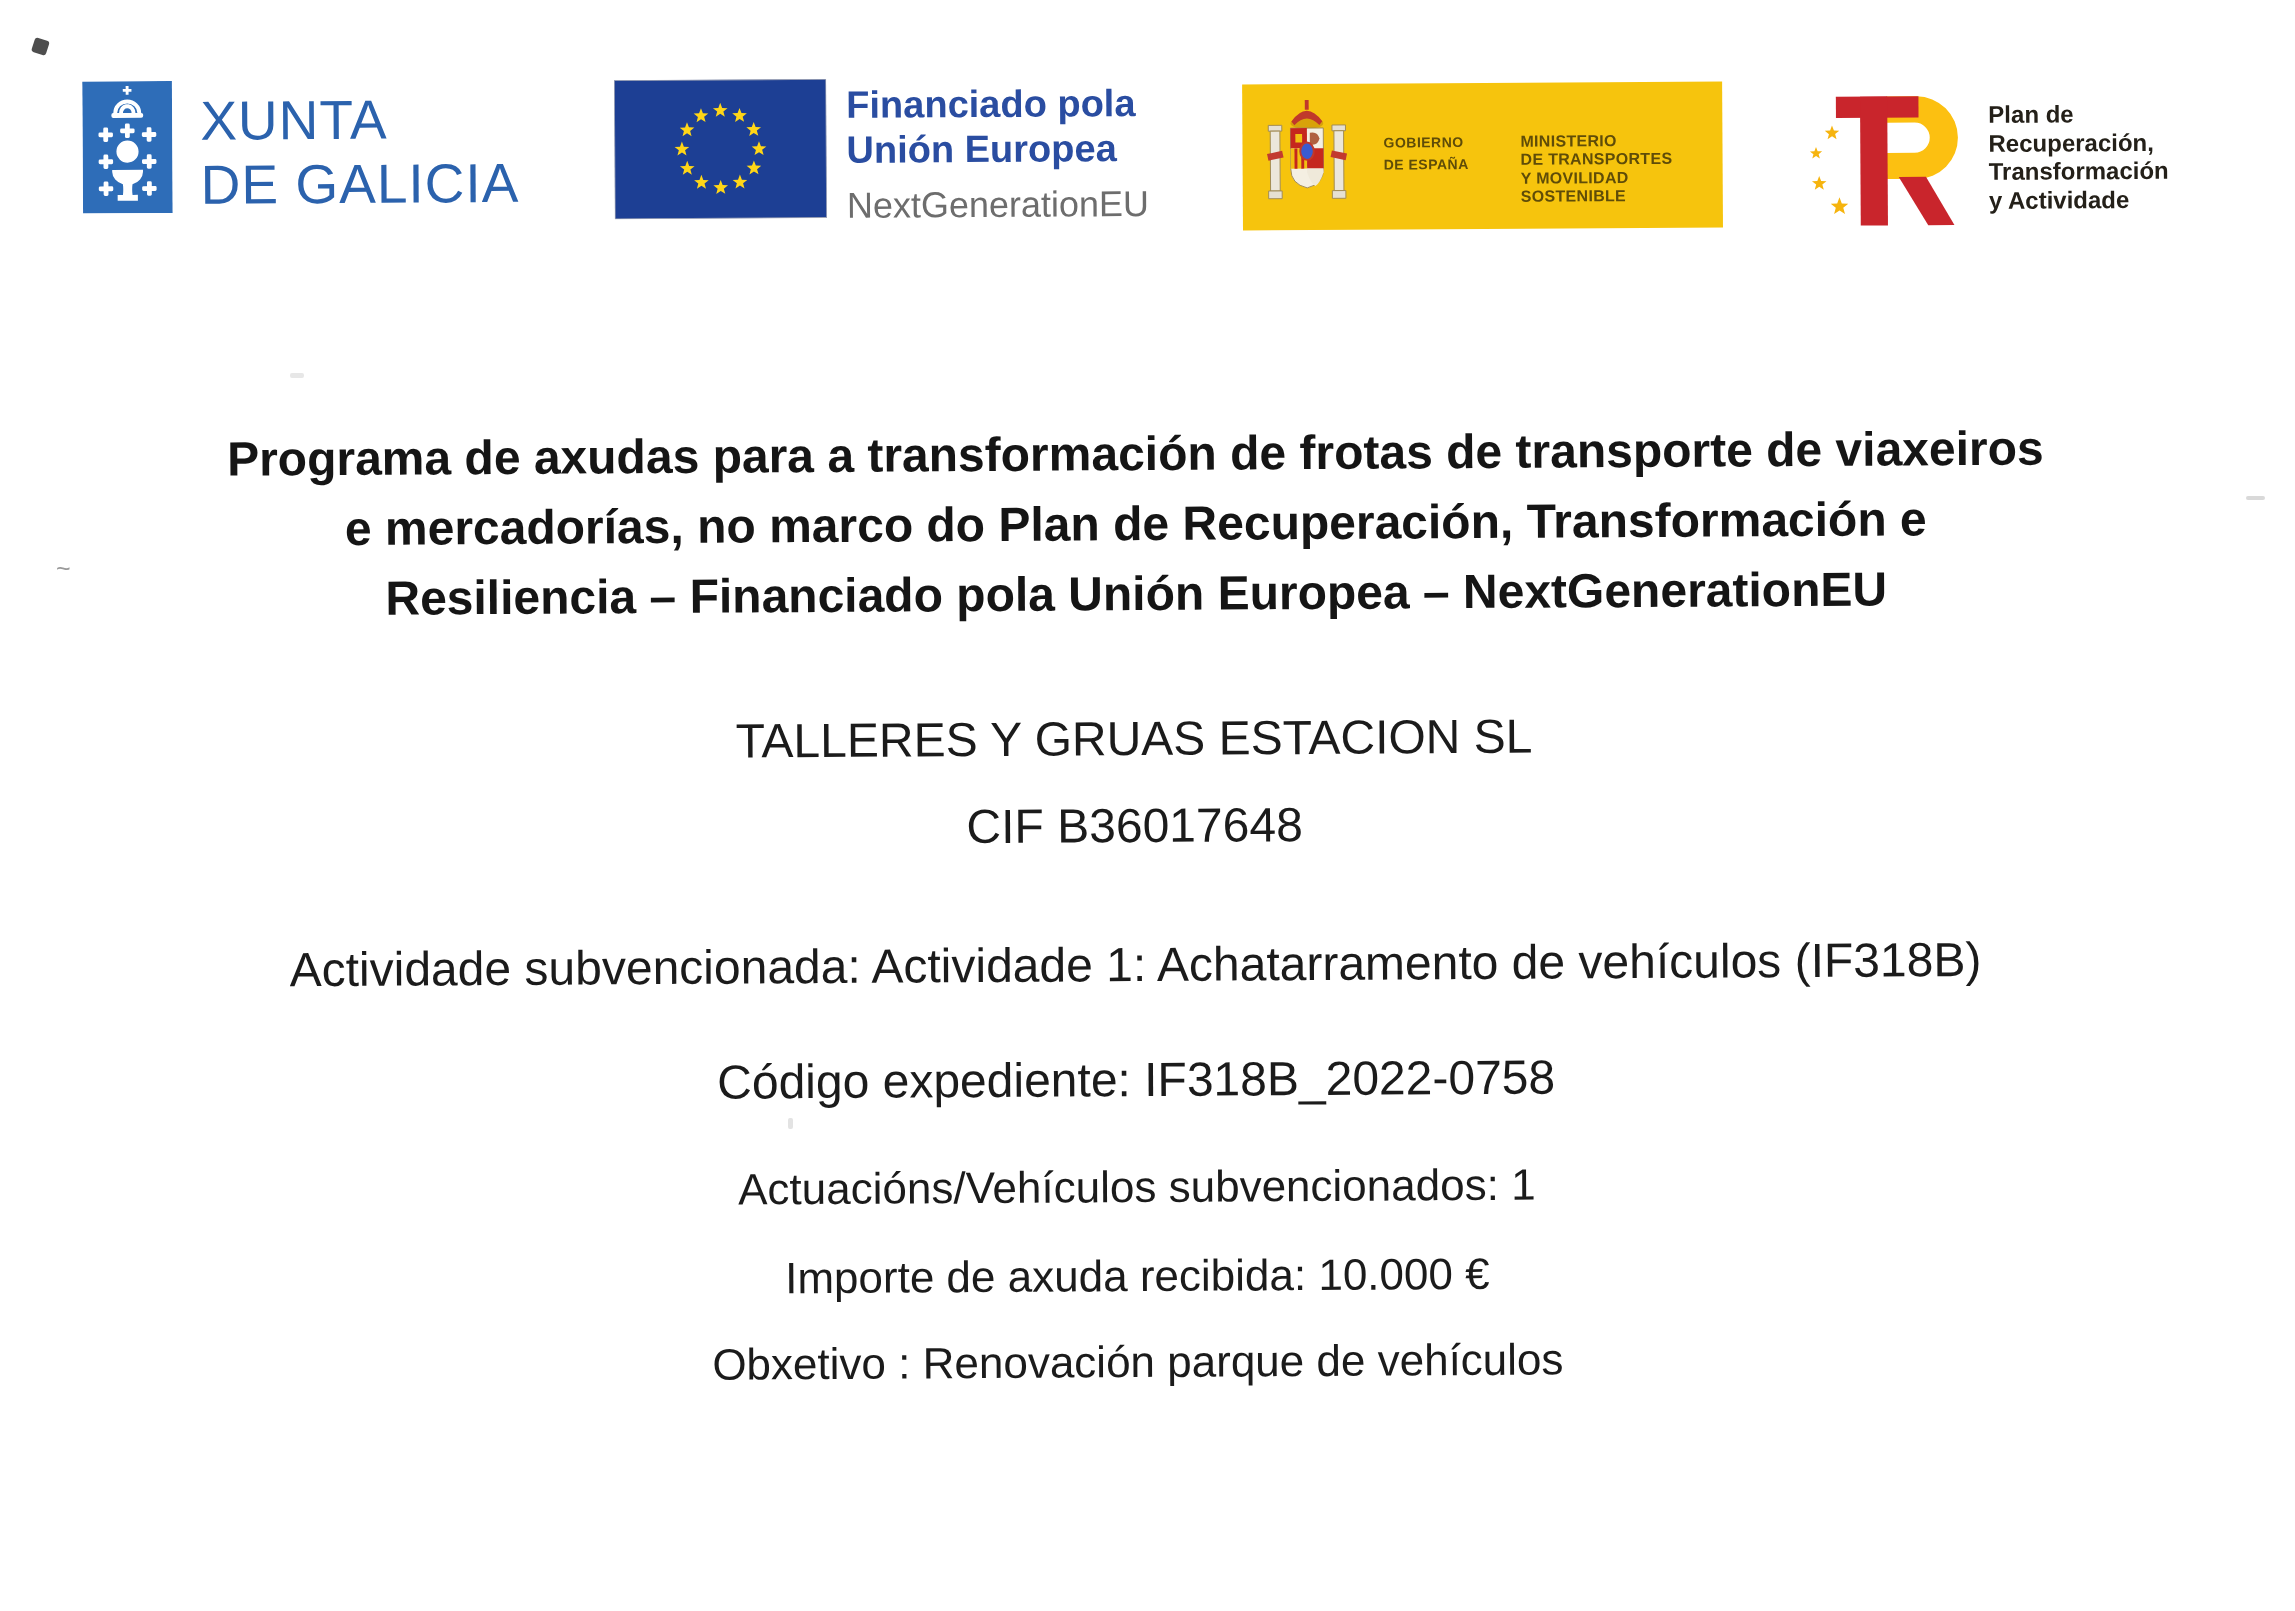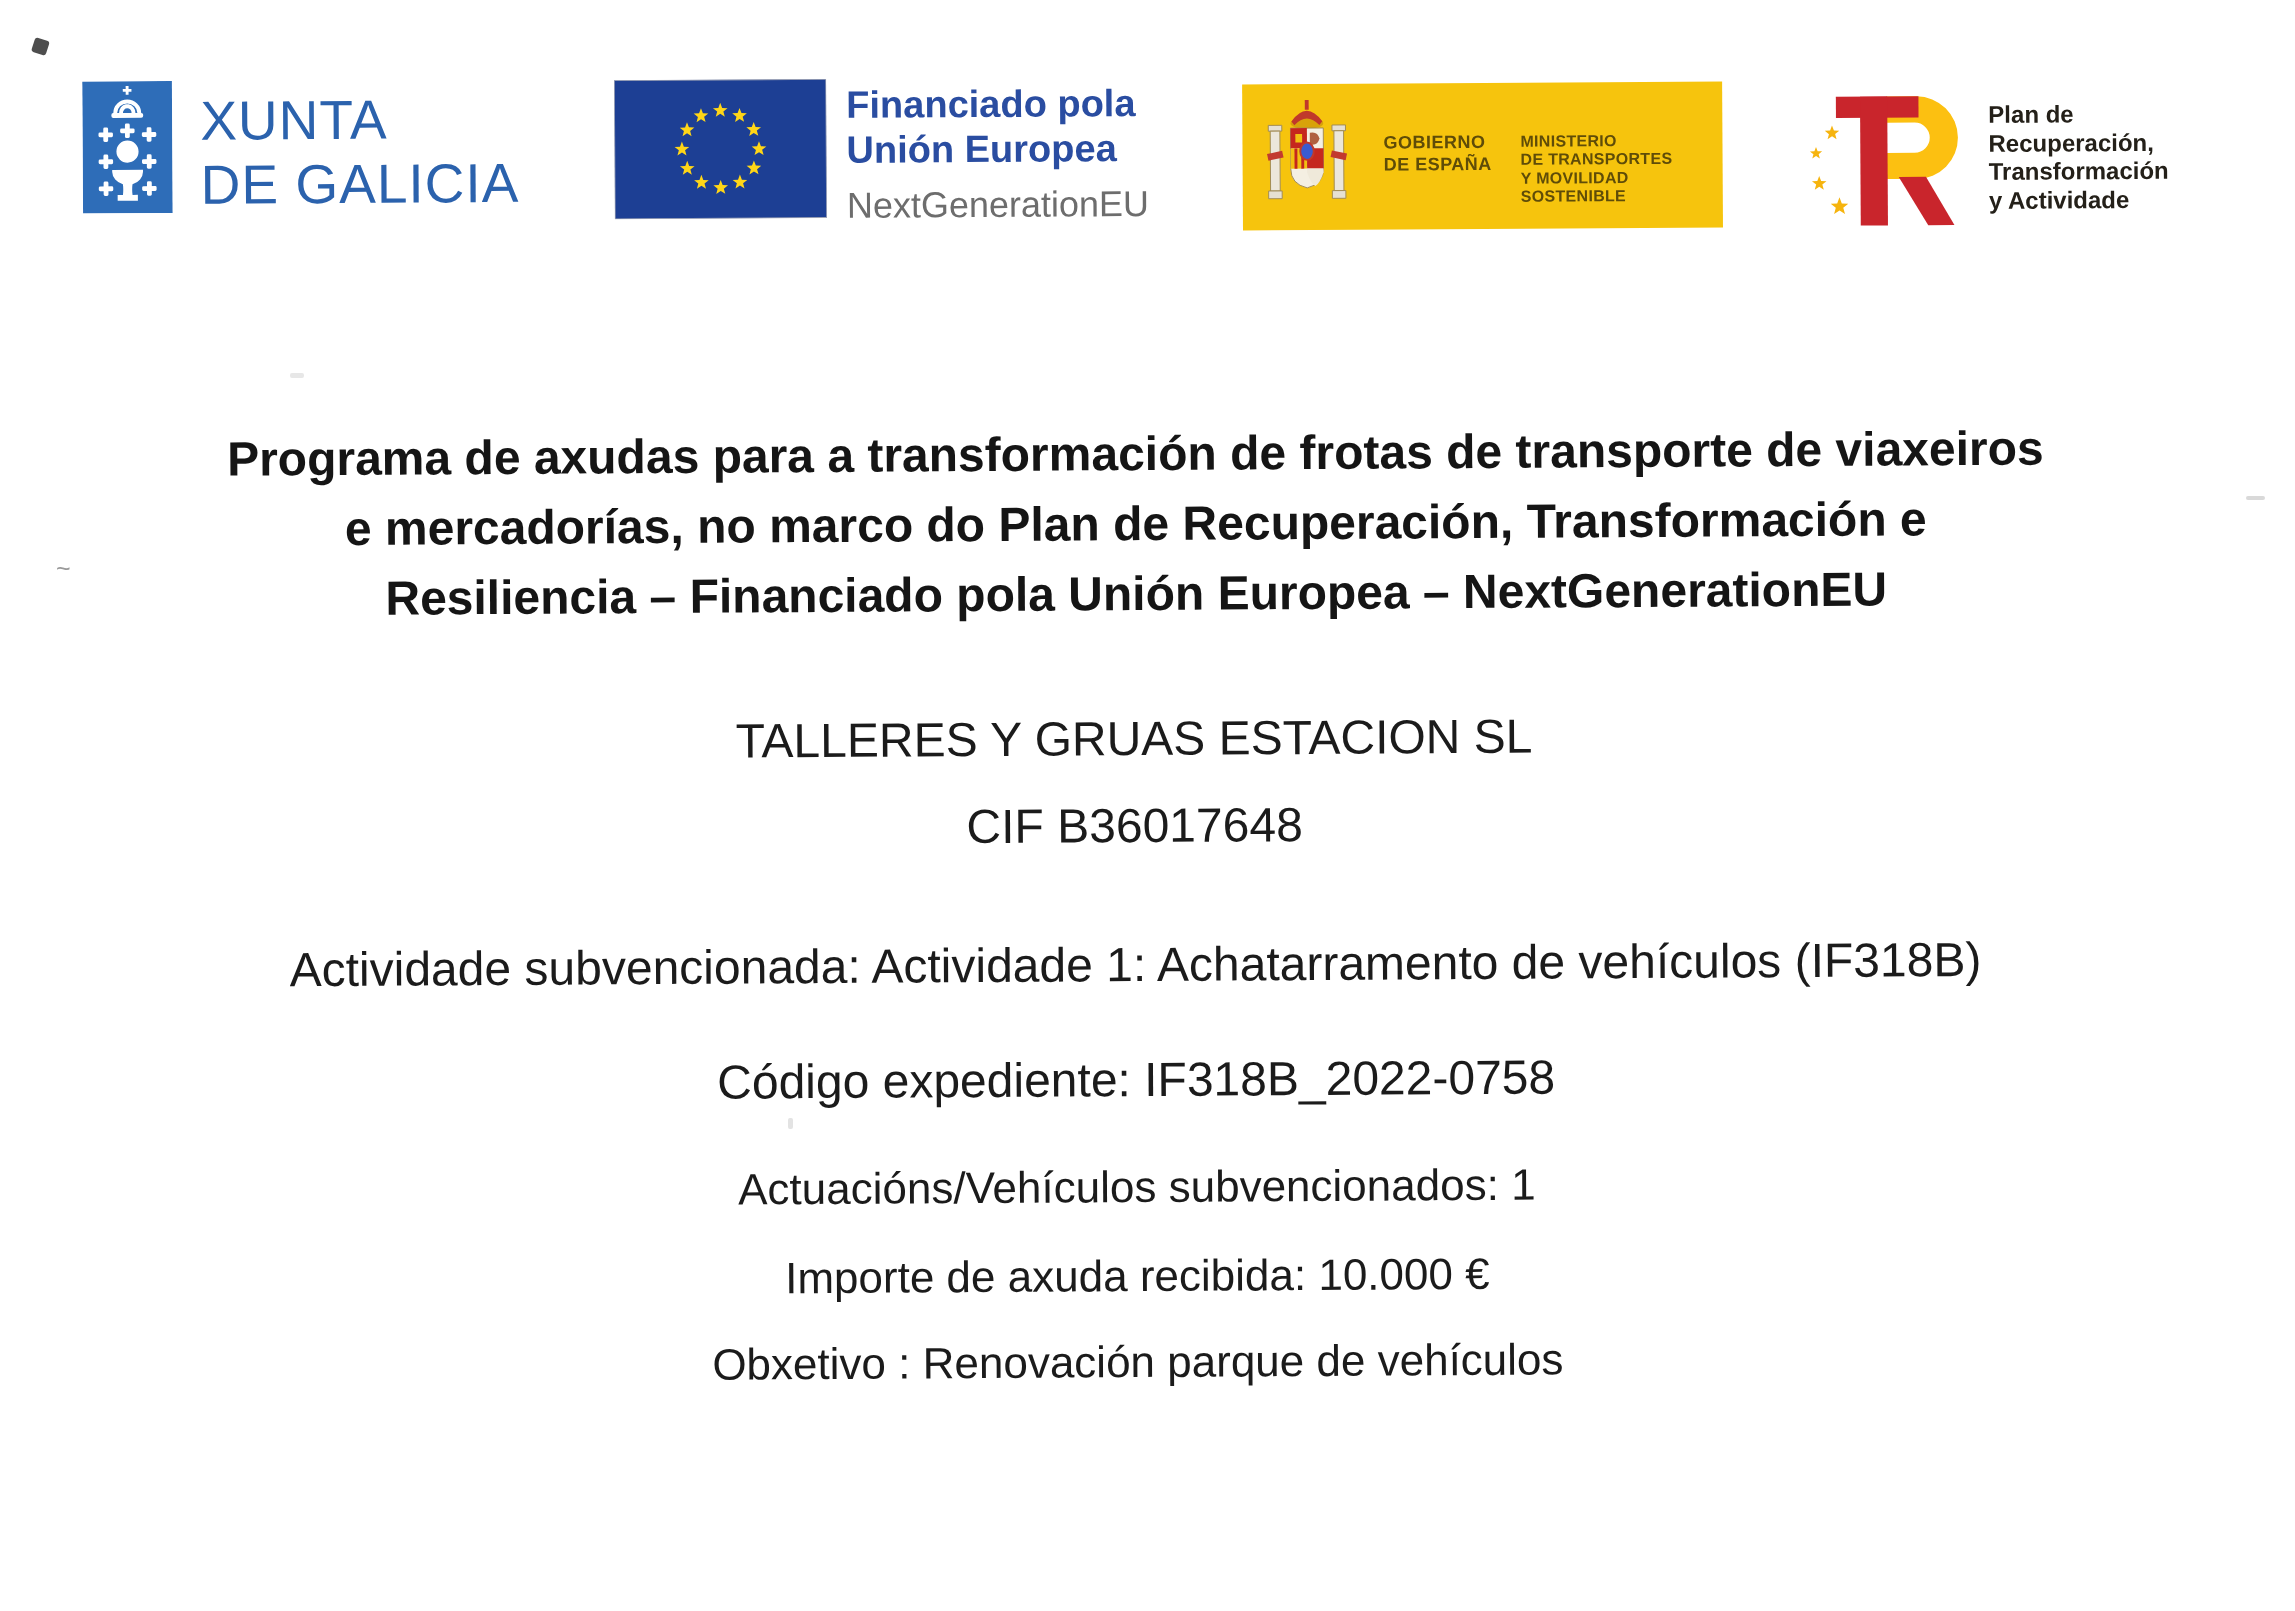--- a/index.html
+++ b/index.html
@@ -10,21 +10,21 @@
   .sheet{position:absolute;inset:0;transform:rotate(-0.35deg);transform-origin:50% 55%;}
   .abs{position:absolute;}
 
   
   .xunta-text{left:205px;top:83px;font-size:55px;line-height:64px;color:#2b62ad;letter-spacing:1px;}
   .eu-text{left:851px;top:81px;}
   .eu-text .b{font-size:38px;line-height:45px;font-weight:bold;color:#2a4da1;}
   .eu-text .g{font-size:36px;line-height:42px;color:#6d6d6d;margin-top:11.6px;}
   .gov-banner{left:1247px;top:85px;width:480px;height:146px;background:#f6c40d;}
   .gov-col{position:absolute;font-weight:bold;color:#5f4c08;}
-  .gov-entity{left:141px;top:48px;font-size:18px;line-height:22px;letter-spacing:0.5px;}
+  .gov-entity{left:141px;top:48px;font-size:14px;line-height:22px;letter-spacing:0.5px;}
   .gov-ministry{left:278px;top:50px;font-size:16px;line-height:18.3px;letter-spacing:0.3px;}
   .prtr-text{left:1993px;top:106px;font-size:24px;line-height:28.5px;font-weight:bold;color:#242019;}
 
   
   .title{left:29px;right:48px;top:419px;text-align:center;font-size:48px;line-height:70px;
          font-weight:bold;color:#151515;}
   .line{left:0;right:25px;text-align:center;color:#1b1b1b;}
   .t50{font-size:48px;}
   .t46{font-size:44px;}
 

